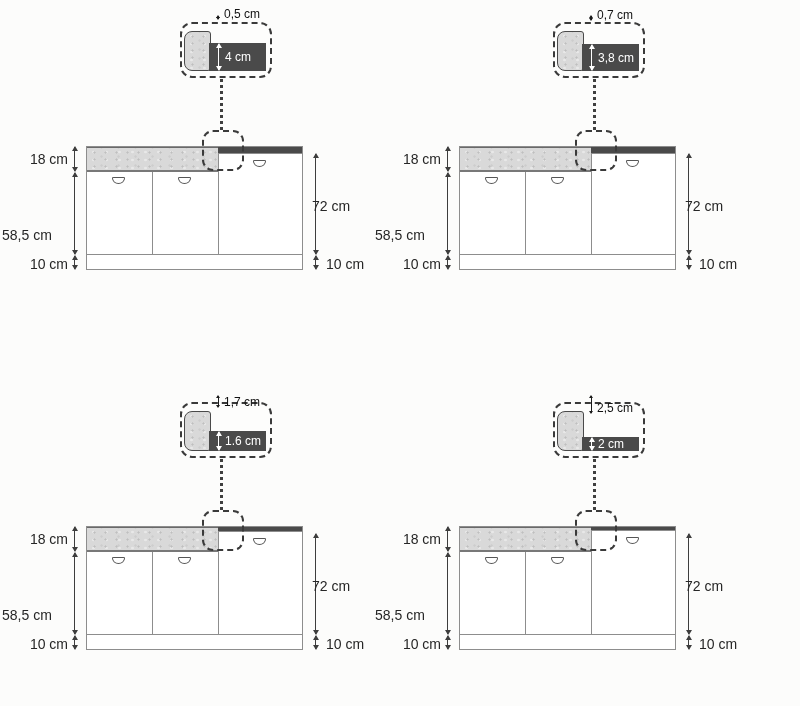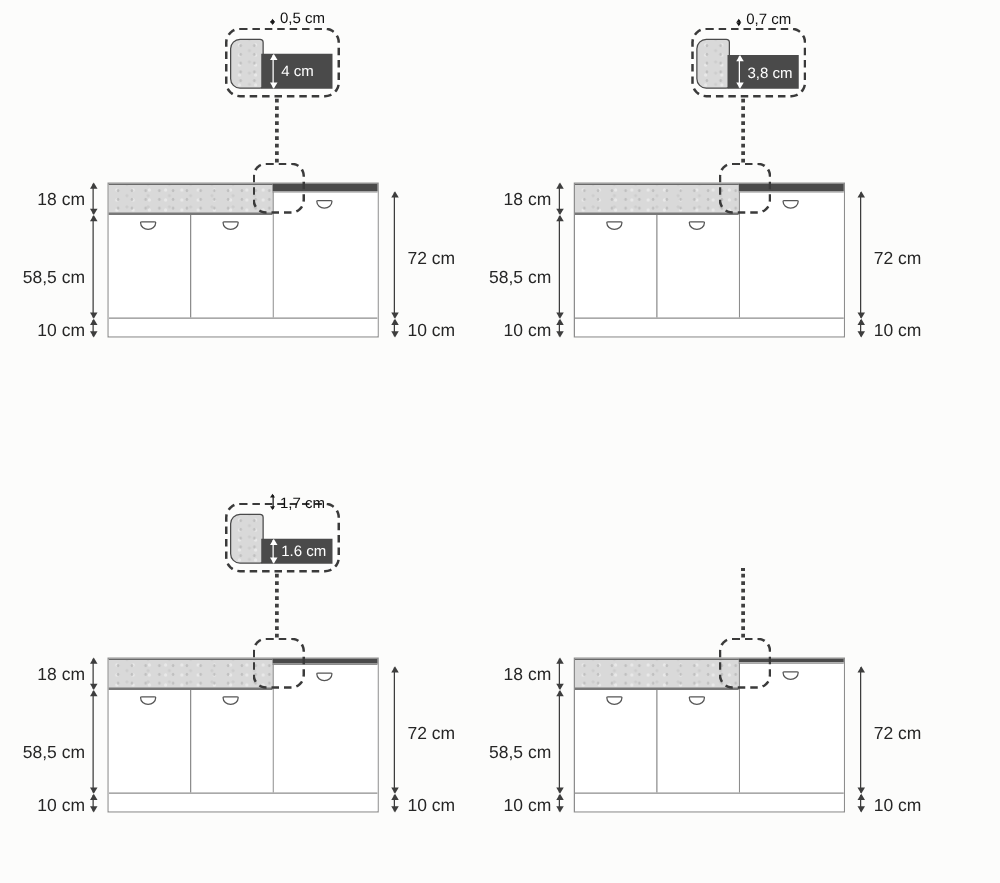--- a/index.html
+++ b/index.html
@@ -98,23 +98,23 @@
   
   .dimline{color:#3d3d3d;}
   .dl1{left:74px;top:147px;height:24px;}
   .dl2{left:74px;top:173px;height:81px;}
   .dl3{left:74px;top:256px;height:13px;}
   .dr1{left:315px;top:154px;height:100px;}
   .dr2{left:315px;top:256px;height:13px;}
 
   .dim{position:absolute;font-size:14px;line-height:1;color:#262626;white-space:nowrap;}
   .lbl-18{left:10px;top:152px;width:58px;text-align:right;}
-  .lbl-585{left:2px;top:214px;width:66px;text-align:right;}
+  .lbl-585{left:2px;top:228px;width:66px;text-align:left;}
   .lbl-10l{left:10px;top:257px;width:58px;text-align:right;}
-  .lbl-72{left:326px;top:199px;}
+  .lbl-72{left:312px;top:199px;}
   .lbl-10r{left:326px;top:257px;}
 </style>
 </head>
 <body>
 
 <div id="stage">
     <div class="diagram pos-tl">
 
   <div class="callout">
     <div class="profile-block speckle"></div>
@@ -259,20 +259,33 @@
   <span class="varr dimline dr2"></span>
 
   <div class="dim lbl-18">18 cm</div>
   <div class="dim lbl-585">58,5 cm</div>
   <div class="dim lbl-10l">10 cm</div>
   <div class="dim lbl-72">72 cm</div>
   <div class="dim lbl-10r">10 cm</div>
 </div>
     <div class="diagram pos-br">
 
+  <div class="callout">
+    <div class="profile-block speckle"></div>
+    <div class="co-stack">
+      <div class="co-gap" style="height: 17.5px;">
+        <span class="varr gap-arrow"></span>
+        <span class="top-label">2,5 cm</span>
+      </div>
+      <div class="co-bar" style="height: 14px;">
+        <span class="varr bar-arrow"></span>
+        <span class="bar-label">2 cm</span>
+      </div>
+    </div>
+  </div>
 
   <div class="connector"></div>
   <div class="junction"></div>
 
   <div class="cabinet">
     <div class="band speckle"></div>
     <div class="right-col">
       <div class="cab-bar" style="height: 3.1px;"></div>
       <div class="door-right">
         <span class="handle"></span>

